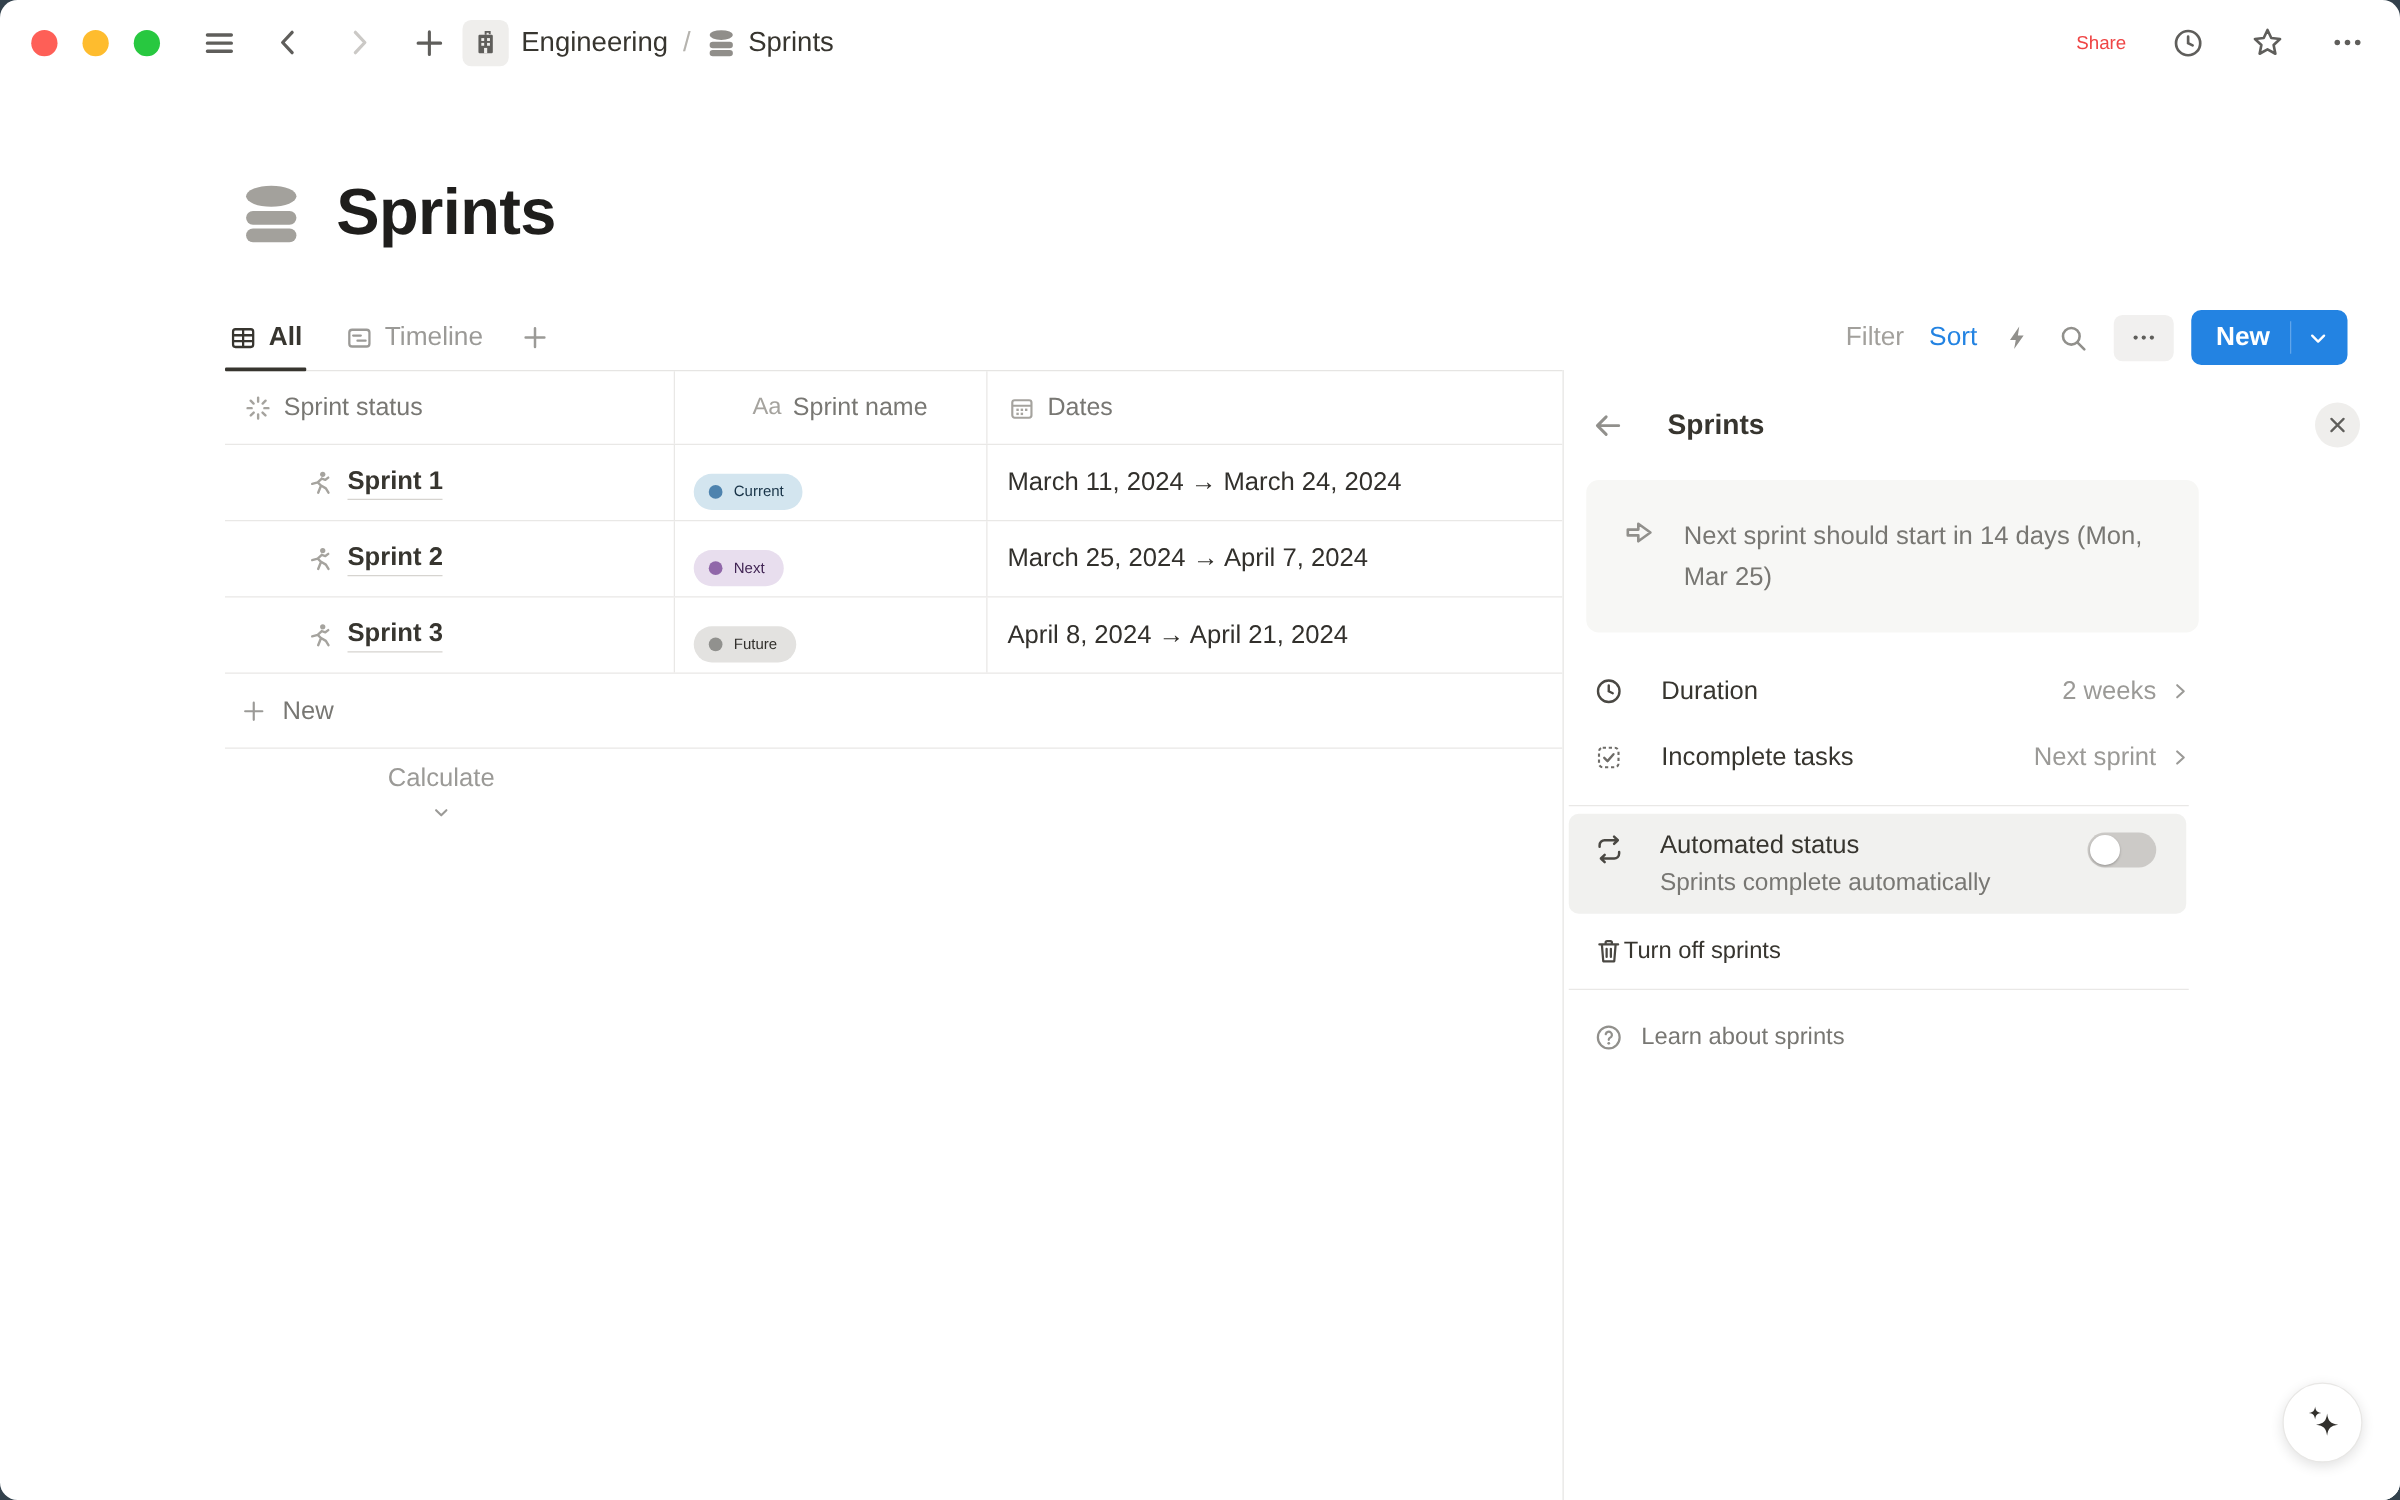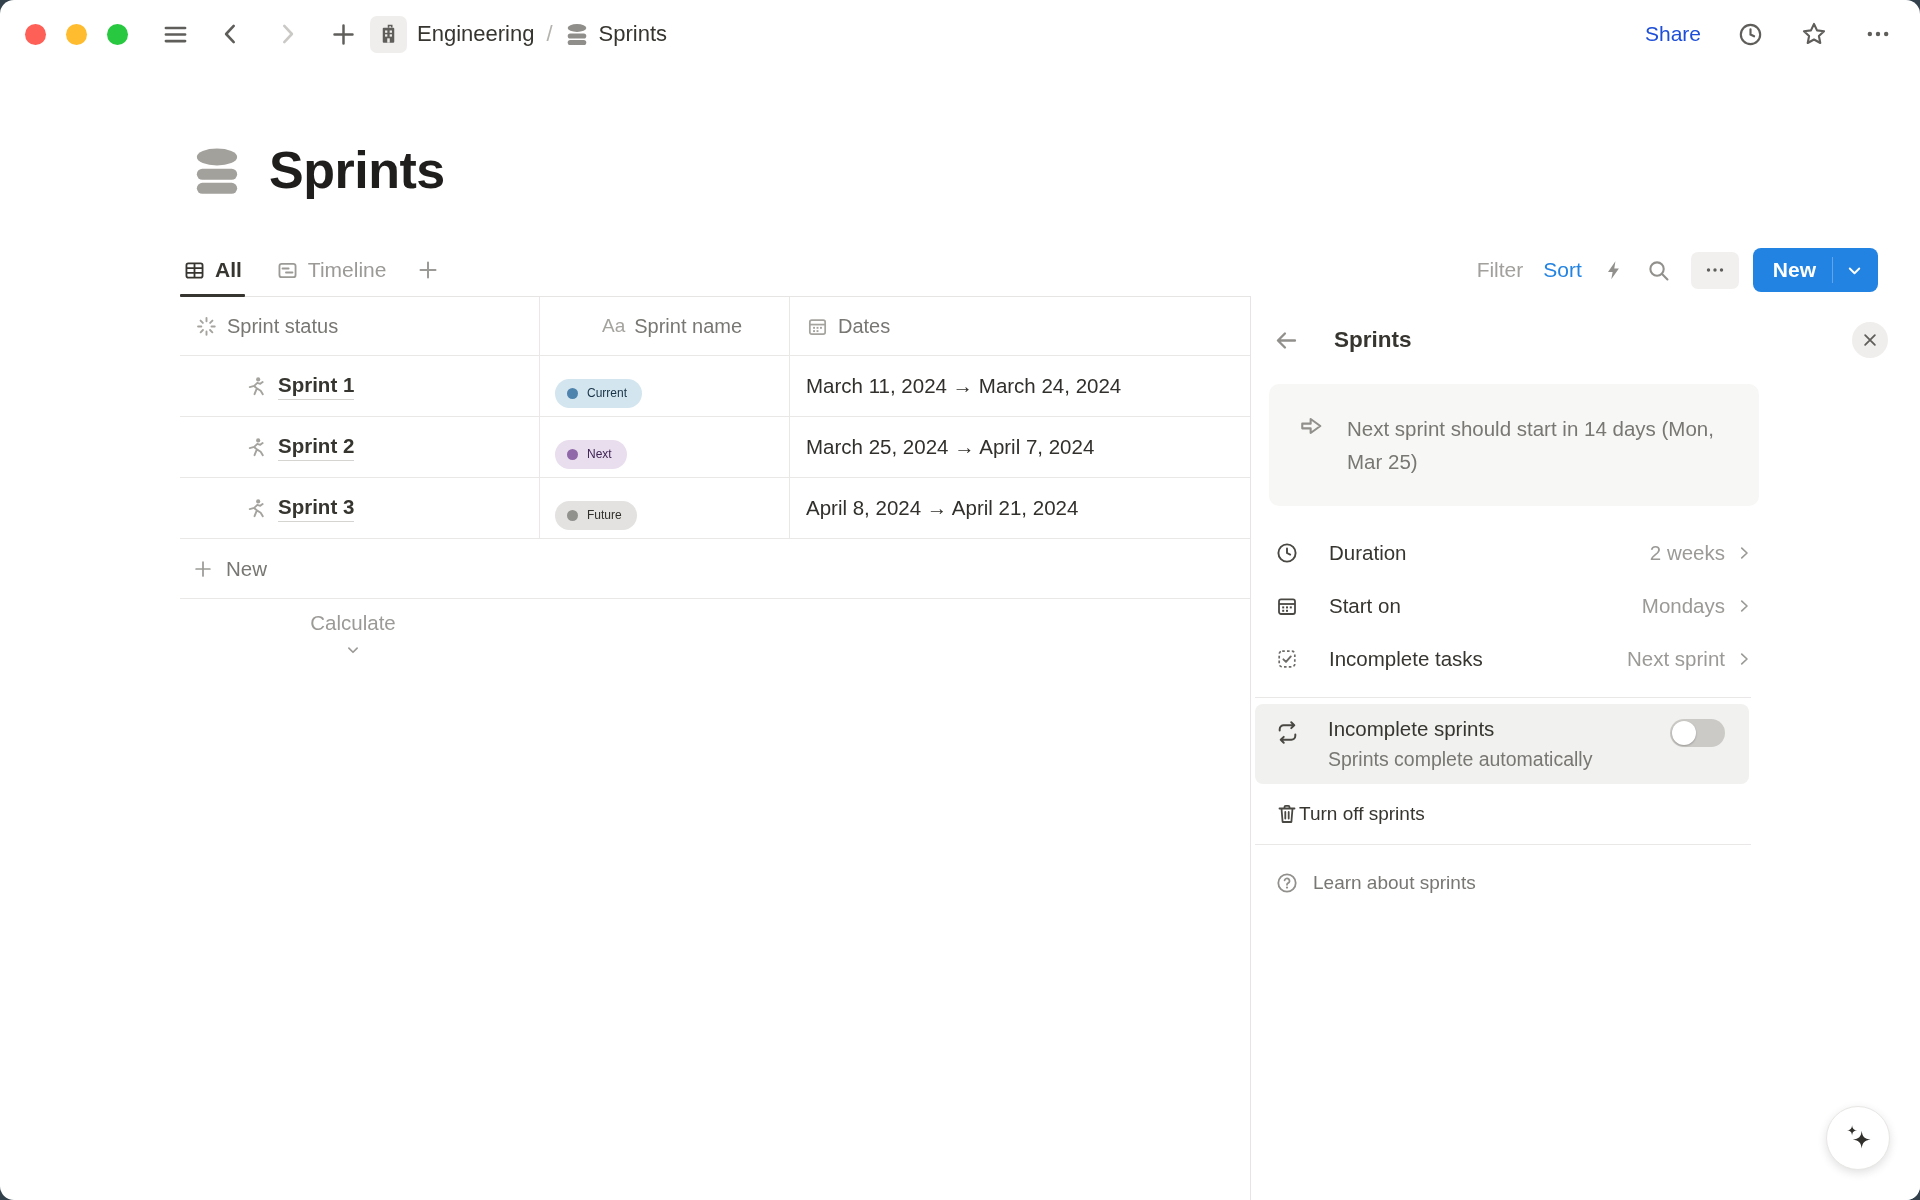--- a/index.html
+++ b/index.html
@@ -17,21 +17,21 @@
   .toolbar { position:absolute; top:0; left:0; right:0; height:68px; display:flex; align-items:center; }
   .traffic { display:flex; gap:20px; margin-left:25px; }
   .traffic span { width:21px; height:21px; border-radius:50%; display:block; }
   .t-red { background:#fe5f57; } .t-yellow { background:#febc2e; } .t-green { background:#28c840; }
   .nav-icons { display:flex; align-items:center; gap:22px; margin-left:30px; }
   .tool-btn { display:flex; align-items:center; justify-content:center; width:34px; height:34px; border-radius:6px; }
   .crumb { display:flex; align-items:center; margin-left:10px; gap:10px; font-size:22px; color:#37352f; }
   .crumb-chip { width:37px; height:37px; background:#efeeec; border-radius:7px; display:flex; align-items:center; justify-content:center; }
   .crumb-sep { color:#b5b3ae; margin:0 2px; }
   .toolbar-right { margin-left:auto; display:flex; align-items:center; gap:36px; margin-right:28px; }
-  .share { font-size:21px; color:#1d4ed8;text-align:right; }
+  .share { font-size:15px; color:#ef4444;text-align:right; }
 
   
   .title-row { position:absolute; left:191px; top:140px; display:flex; align-items:center; gap:26px; }
   .title-text { font-size:52px; font-weight:700; color:#1f1e1c; letter-spacing:-0.5px; }
 
   
   .view-bar { position:absolute; left:180px; top:244px; width:1698px; height:53px;
               border-bottom:1px solid #e6e5e3; display:flex; align-items:center; }
   .tab { display:flex; align-items:center; gap:9px; font-size:21px; position:relative; height:100%; padding:0 3px; }
   .tab-all { color:#37352f; font-weight:600; }
@@ -375,38 +375,20 @@
         <span class="prop-label">Duration</span>
         <span class="prop-value">
           <span>2 weeks</span>
           <svg width="18" height="18" viewBox="0 0 24 24">
               <path d="M9 5.5 L16 12 L9 18.5" stroke="#9b9a97" stroke-width="2.2" stroke-linecap="round" stroke-linejoin="round" fill="none"></path>
             </svg>
         </span>
       </div>
       <div class="prop-row">
         <svg width="24" height="24" viewBox="0 0 24 24">
-            <rect x="4" y="5.4" width="16" height="14.6" rx="2" stroke="#4a4843" stroke-width="1.8" fill="none"></rect>
-            <path d="M4 10 H20" stroke="#4a4843" stroke-width="1.8"></path>
-            <rect x="7.2" y="12.4" width="2" height="2" fill="#4a4843"></rect>
-            <rect x="11" y="12.4" width="2" height="2" fill="#4a4843"></rect>
-            <rect x="14.8" y="12.4" width="2" height="2" fill="#4a4843"></rect>
-            <rect x="7.2" y="15.8" width="2" height="2" fill="#4a4843"></rect>
-            <rect x="11" y="15.8" width="2" height="2" fill="#4a4843"></rect>
-          </svg>
-        <span class="prop-label">Start on</span>
-        <span class="prop-value">
-          <span>Mondays</span>
-          <svg width="18" height="18" viewBox="0 0 24 24">
-              <path d="M9 5.5 L16 12 L9 18.5" stroke="#9b9a97" stroke-width="2.2" stroke-linecap="round" stroke-linejoin="round" fill="none"></path>
-            </svg>
-        </span>
-      </div>
-      <div class="prop-row">
-        <svg width="24" height="24" viewBox="0 0 24 24">
             <rect x="4.2" y="4.2" width="15.6" height="15.6" rx="3" stroke="#6e6c68" stroke-width="1.7" fill="none" stroke-dasharray="2.6 2.2"></rect>
             <path d="M8.4 12.3 L11 14.9 L15.8 9.4" stroke="#6e6c68" stroke-width="1.9" stroke-linecap="round" stroke-linejoin="round" fill="none"></path>
           </svg>
         <span class="prop-label">Incomplete tasks</span>
         <span class="prop-value">
           <span>Next sprint</span>
           <svg width="18" height="18" viewBox="0 0 24 24">
               <path d="M9 5.5 L16 12 L9 18.5" stroke="#9b9a97" stroke-width="2.2" stroke-linecap="round" stroke-linejoin="round" fill="none"></path>
             </svg>
         </span>
@@ -415,21 +397,21 @@
 
     <div class="panel-divider" style="margin-top:12px;"></div>
 
     <div class="auto-row">
       <span class="auto-icon-wrap">
         <svg width="25" height="25" viewBox="0 0 24 24">
             <path d="M4.5 10 V8.8 A3.8 3.8 0 0 1 8.3 5 H18.5 M15.6 2.2 L18.5 5 L15.6 7.8 M19.5 14 V15.2 A3.8 3.8 0 0 1 15.7 19 H5.5 M8.4 21.8 L5.5 19 L8.4 16.2" stroke="#4a4843" stroke-width="1.9" stroke-linecap="round" stroke-linejoin="round" fill="none"></path>
           </svg>
       </span>
       <span class="auto-texts">
-        <div class="auto-title">Incomplete sprints</div>
+        <div class="auto-title">Automated status</div>
         <div class="auto-sub">Sprints complete automatically</div>
       </span>
       <span class="toggle">
         <span class="knob"></span>
       </span>
     </div>
 
     <div class="action-row">
       <svg width="24" height="24" viewBox="0 0 24 24">
           <path d="M4.5 6.5 H19.5 M9.5 6.5 V5 a1.2 1.2 0 0 1 1.2 -1.2 h2.6 A1.2 1.2 0 0 1 14.5 5 V6.5 M6.5 6.5 L7.6 20 H16.4 L17.5 6.5 M10.3 10 V16.5 M13.7 10 V16.5" stroke="#4a4843" stroke-width="1.8" stroke-linecap="round" stroke-linejoin="round" fill="none"></path>

